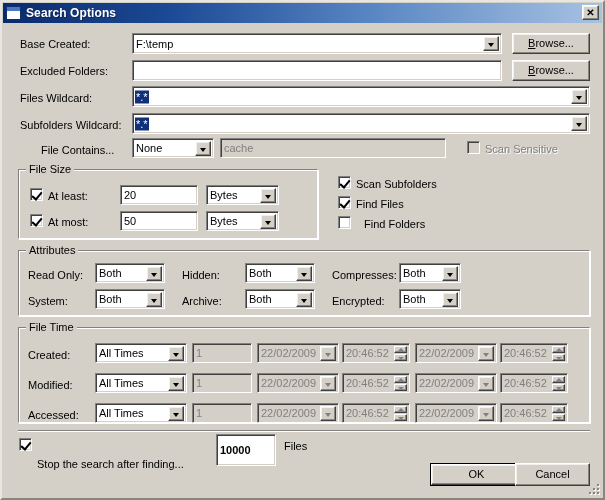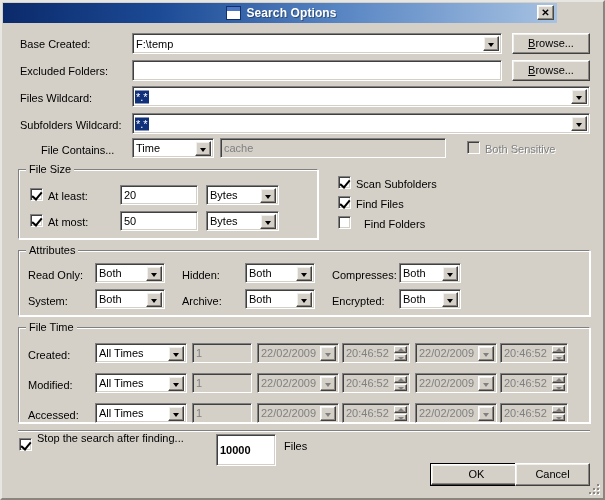--- a/index.html
+++ b/index.html
@@ -27,26 +27,25 @@
     border-left-color: #e8e6e1;
     border-right-color: #8a867f;
     border-bottom-color: #8a867f;
     overflow: hidden;
   }
 
   
   #titlebar {
     position: absolute;
     left: 1px; top: 1px;
-    width: 554px;
+    width: 599px;
     height: 20px;
     background: linear-gradient(to right, #0b2a6b 0%, #1c4a95 28%, #5a87c4 62%, #a7c2e2 100%);
     display: flex;
     align-items: center;
-    justify-content: center;
   }
   #title-icon {
     width: 15px; height: 14px;
     margin-left: 3px;
     background: #ffffff;
     border: 1px solid #11306f;
     box-sizing: border-box;
     position: relative;
   }
   #title-icon::before {
@@ -305,28 +304,28 @@
   </div>
 
   <div class="lbl" style="left:18px; top:117px;">Subfolders Wildcard:</div>
   <div class="sunken" style="left:130px; top:111px; width:458px; height:21px;">
     <div class="txt sel">*.*</div>
     <div class="combo-arrow"></div>
   </div>
 
   <div class="lbl" style="left:18px; top:142px;padding-left:21px;">File Contains...</div>
   <div class="sunken" style="left:130px; top:136px; width:82px; height:20px;">
-    <div class="txt">Time</div>
+    <div class="txt">None</div>
     <div class="combo-arrow"></div>
   </div>
   <div class="sunken dis" style="left:218px; top:136px; width:226px; height:20px;">
     <div class="txt grey">cache</div>
   </div>
   <div class="cb dis" style="left:465px; top:139px;"></div>
-  <div class="lbl dis" style="left:483px; top:141px;">Both Sensitive</div>
+  <div class="lbl dis" style="left:483px; top:141px;">Scan Sensitive</div>
 
   <div class="grp" style="left:16px; top:167px; width:300px; height:70px;">
     <div class="cap">File Size</div>
   </div>
   <div class="cb on" style="left:28px; top:186px;"></div>
   <div class="lbl" style="left:46px; top:188px;">At least:</div>
   <div class="sunken" style="left:118px; top:183px; width:78px; height:20px;padding-left:28px;">
     <div class="txt">20</div>
   </div>
   <div class="sunken" style="left:204px; top:183px; width:73px; height:20px;">
@@ -486,21 +485,21 @@
     <div class="txt grey">20:46:52</div>
     <div class="spin">
         <i class="up"></i>
         <i class="dn"></i>
       </div>
   </div>
 
   <div class="sep" style="left:16px; top:428px; width:572px;"></div>
 
   <div class="cb on" style="left:17px; top:436px;"></div>
-  <div class="lbl" style="left:35px; top:430px;">Stop the search after finding...</div>
+  <div class="lbl" style="left:35px; top:456px;">Stop the search after finding...</div>
   <div class="sunken" style="left:214px; top:432px; width:60px; height:32px;font-weight:bold;">
     <div class="txt">10000</div>
   </div>
   <div class="lbl" style="left:282px; top:438px;">Files</div>
 
   <div class="btn default" style="left:428px; top:461px; width:93px; height:23px;">
     <span>OK</span>
   </div>
   <div class="btn" style="left:513px; top:461px; width:75px; height:23px;">
     <span>Cancel</span>

